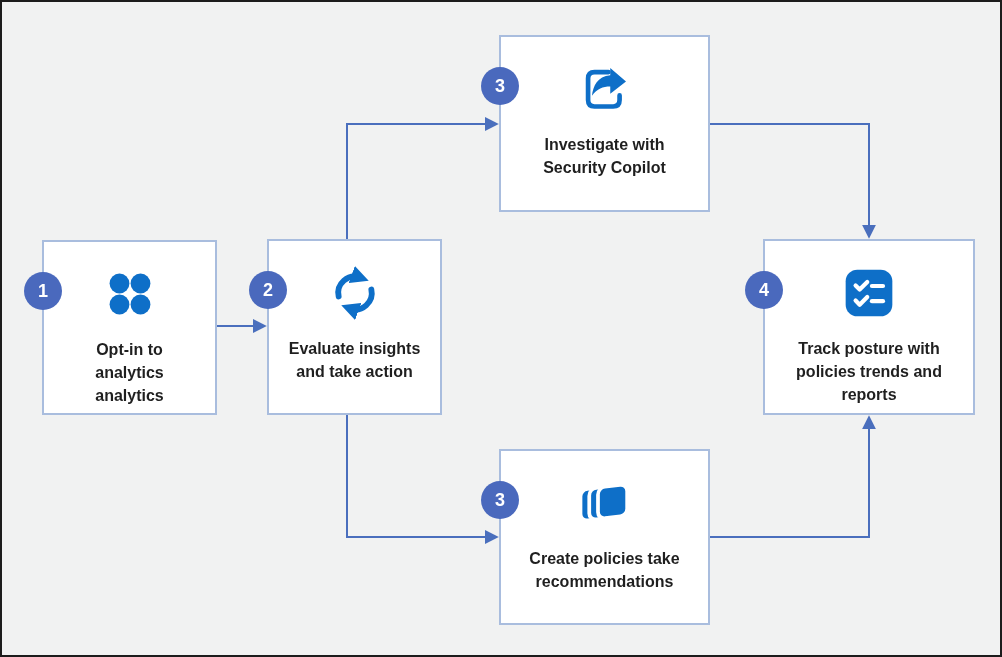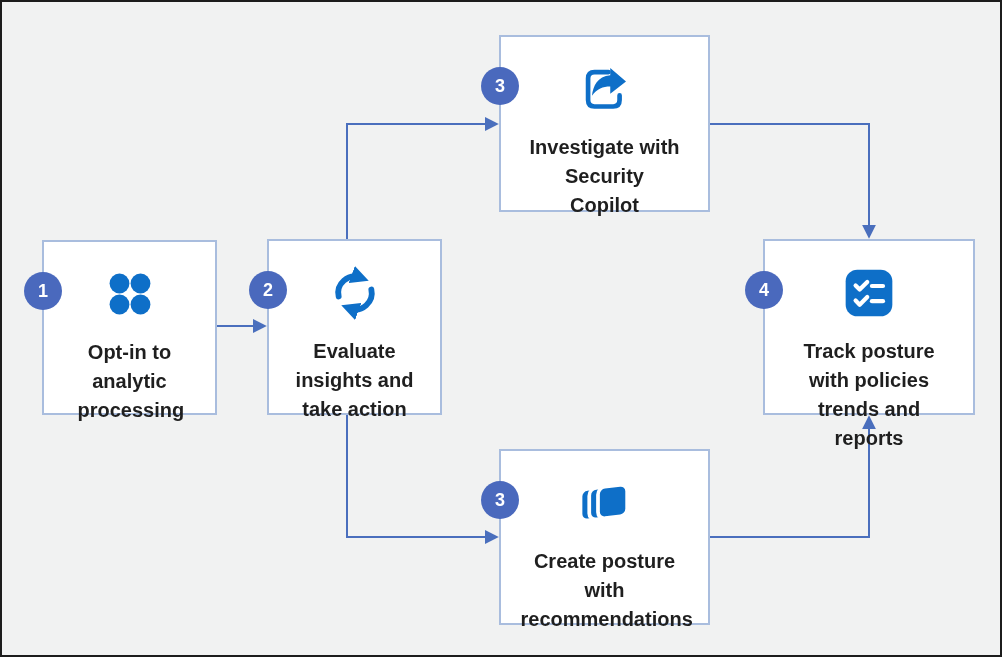--- a/index.html
+++ b/index.html
@@ -46,21 +46,21 @@
     color:#ffffff;font-size:18px;font-weight:700;
     display:flex;align-items:center;justify-content:center;
     line-height:1;
   }
   .icon{width:56px;height:56px;display:flex;align-items:center;justify-content:center;}
   .ic-fill{fill:var(--icon-blue);}
   .ic-stroke{stroke:var(--icon-blue);fill:none;stroke-linecap:round;}
   .wht-stroke{stroke:#ffffff;fill:none;stroke-linecap:round;stroke-linejoin:round;}
   .label{
     margin-top:16px;
-    font-size:20px;font-weight:700;color:var(--text-color);
+    font-size:16px;font-weight:700;color:var(--text-color);
     text-align:center;line-height:1.45;
   }
   #step1 .label{max-width:104px;}
   #step2 .label{max-width:146px;}
   #step3a .label{max-width:152px;}
   #step3b .label{max-width:168px;}
   #step4 .label{max-width:168px;}
 </style>
 </head>
 <body>
@@ -83,21 +83,21 @@
   <div class="step" id="step1">
     <div class="badge">1</div>
     <div class="icon">
       <svg width="56" height="56" viewBox="0 0 48 48">
         <circle class="ic-fill" cx="15" cy="15" r="8.5"></circle>
         <circle class="ic-fill" cx="33" cy="15" r="8.5"></circle>
         <circle class="ic-fill" cx="15" cy="33" r="8.5"></circle>
         <circle class="ic-fill" cx="33" cy="33" r="8.5"></circle>
       </svg>
     </div>
-    <div class="label">Opt-in to analytic processing</div>
+    <div class="label">Opt-in to analytics analytics</div>
   </div>
 
   <div class="step" id="step2">
     <div class="badge">2</div>
     <div class="icon">
       <svg width="56" height="56" viewBox="0 0 48 48">
         <defs>
           <marker id="syncArr" viewBox="0 0 10 10" refX="5" refY="5" markerWidth="3.1" markerHeight="3.1" orient="auto-start-reverse">
             <path d="M0,0 L10,5 L0,10 Z" style="fill:var(--icon-blue)"></path>
           </marker>
@@ -124,21 +124,21 @@
     <div class="badge">3</div>
     <div class="icon">
       <svg width="56" height="56" viewBox="0 0 48 48">
         <g transform="skewY(-7) translate(0,5)">
           <rect x="3" y="8" width="25" height="27" rx="6" style="fill:var(--icon-blue)" stroke="#ffffff" stroke-width="3.2"></rect>
           <rect x="10.5" y="8" width="25" height="27" rx="6" style="fill:var(--icon-blue)" stroke="#ffffff" stroke-width="3.2"></rect>
           <rect x="18" y="8" width="25" height="27" rx="6" style="fill:var(--icon-blue)" stroke="#ffffff" stroke-width="3.2"></rect>
         </g>
       </svg>
     </div>
-    <div class="label">Create posture with recommendations</div>
+    <div class="label">Create policies take recommendations</div>
   </div>
 
   <div class="step" id="step4">
     <div class="badge">4</div>
     <div class="icon">
       <svg width="56" height="56" viewBox="0 0 48 48">
         <rect class="ic-fill" x="4" y="4" width="40" height="40" rx="10"></rect>
         <path class="wht-stroke" stroke-width="3.6" d="M12.5 17.5 l3.5 3.5 L22.5 14.5"></path>
         <path class="wht-stroke" stroke-width="3.6" d="M12.5 30.5 l3.5 3.5 L22.5 27.5"></path>
         <path class="wht-stroke" stroke-width="3.6" d="M26.5 18 H 36"></path>

